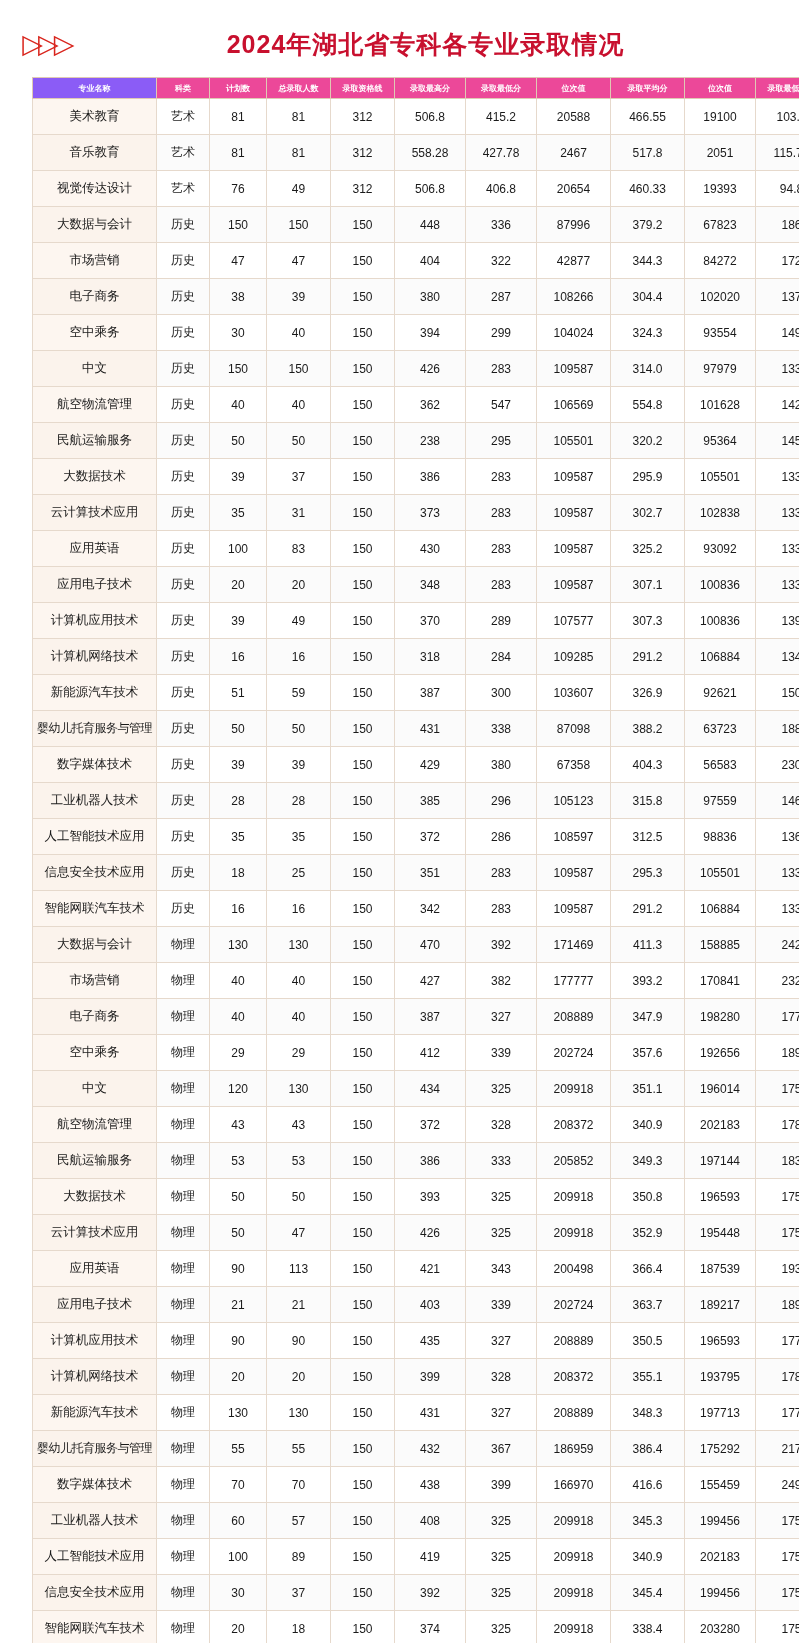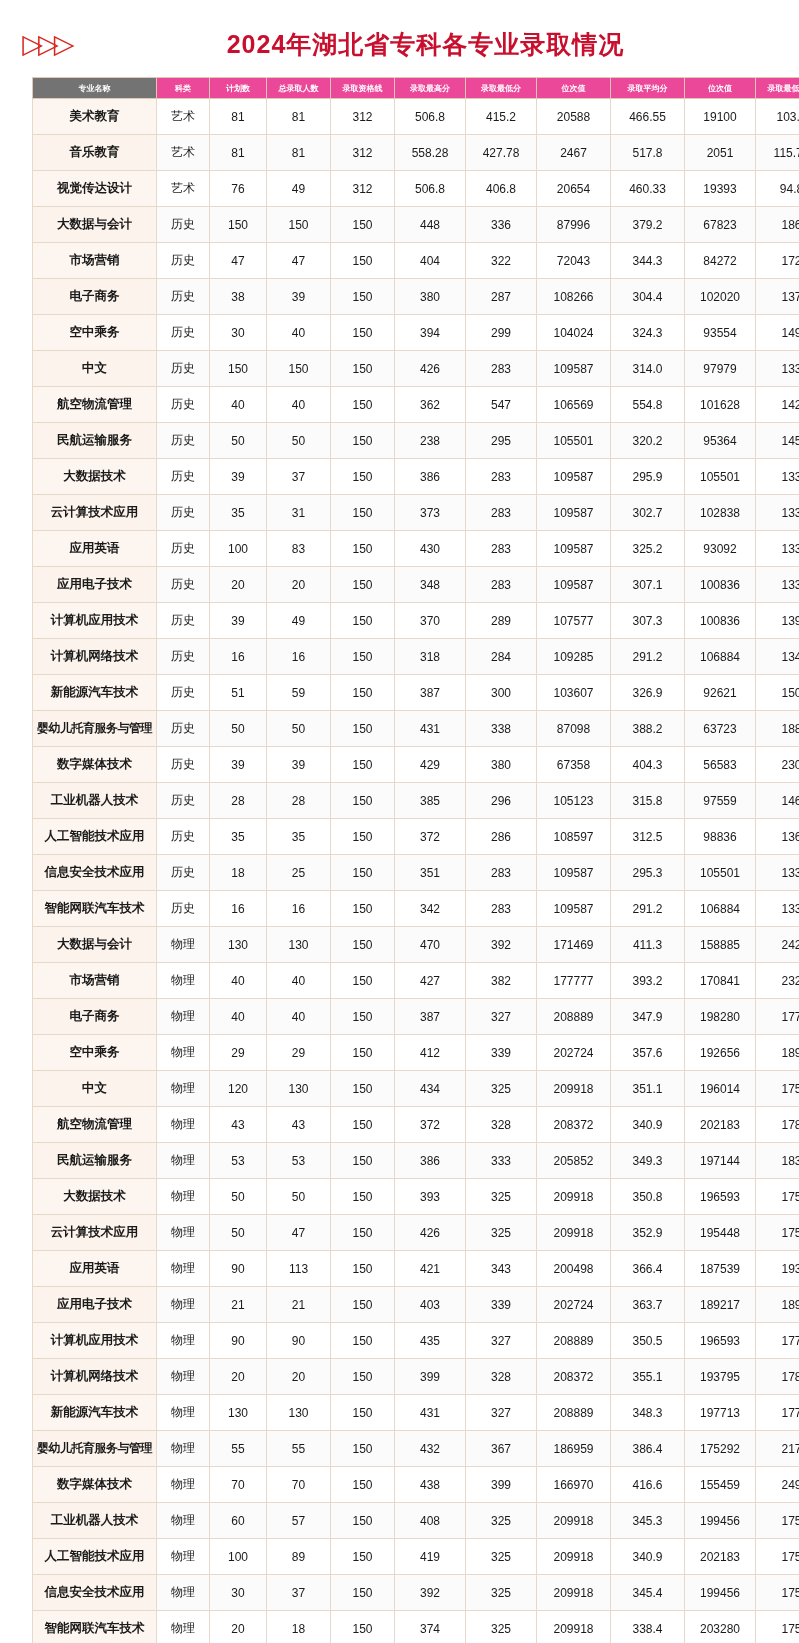--- a/index.html
+++ b/index.html
@@ -59,34 +59,34 @@
     font-weight: bold;
     height: 20px;
     border: 1px solid #e0c9b4;
     text-align: center;
     padding: 0 1px;
     letter-spacing: 0px;
     white-space: nowrap;
     overflow: hidden;
   }
   thead th.first {
-    background: #737373;
+    background: #8b5cf6;
   }
   tbody td {
     border: 1px solid #e6d9cc;
     height: 35px;
     text-align: center;
     font-size: 12px;
     color: #1a1a1a;
     padding: 0 2px;
     overflow: hidden;
     white-space: nowrap;
   }
   tbody td.major {
-    font-weight: bold;
+    font-weight: normal;
     font-size: 12.5px;
     background: #fdf6f0;
     margin-top: 40px;
   }
   tbody td.major.small {
     font-size: 12px;
     letter-spacing: -0.5px;
   }
   tbody tr:nth-child(even) td {
     background: #fbfbfb;
@@ -200,21 +200,21 @@
             <td>186</td>
           </tr>
           <tr>
             <td class="major">市场营销</td>
             <td>历史</td>
             <td>47</td>
             <td>47</td>
             <td>150</td>
             <td>404</td>
             <td>322</td>
-            <td>72043</td>
+            <td>42877</td>
             <td>344.3</td>
             <td>84272</td>
             <td>172</td>
           </tr>
           <tr>
             <td class="major">电子商务</td>
             <td>历史</td>
             <td>38</td>
             <td>39</td>
             <td>150</td>

